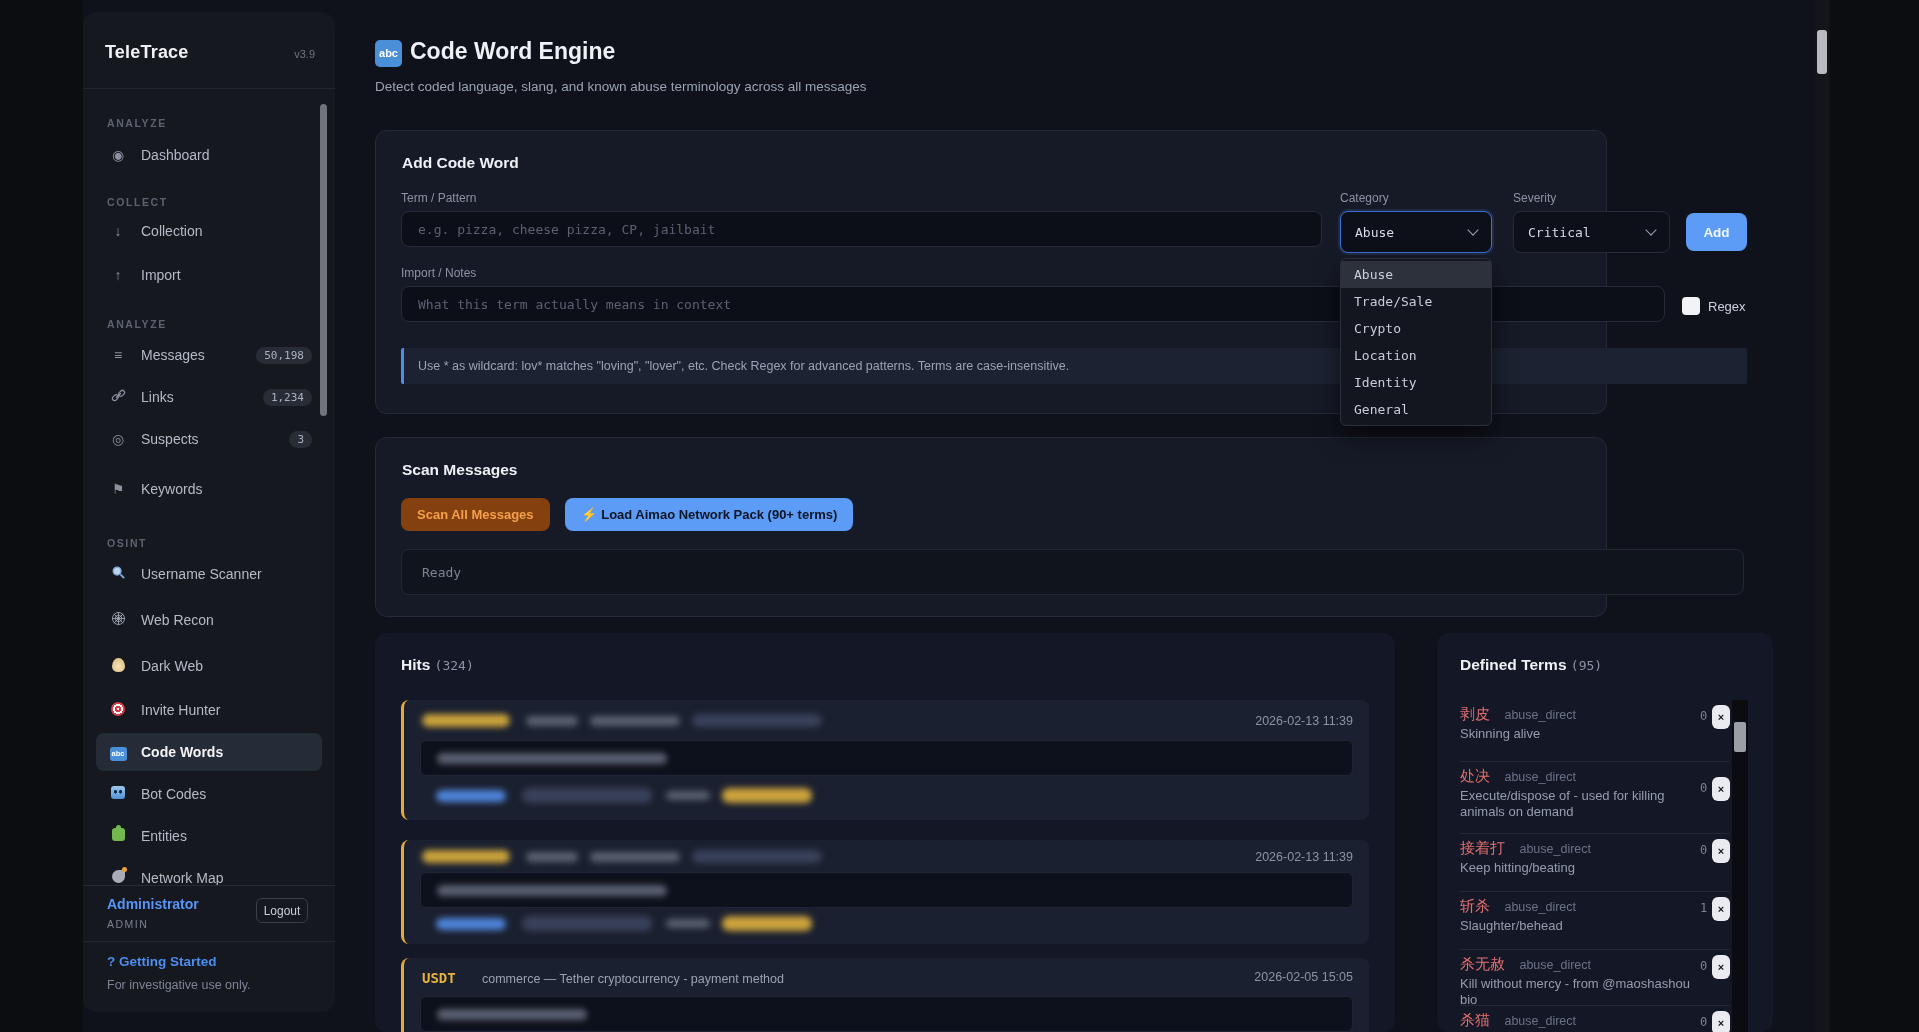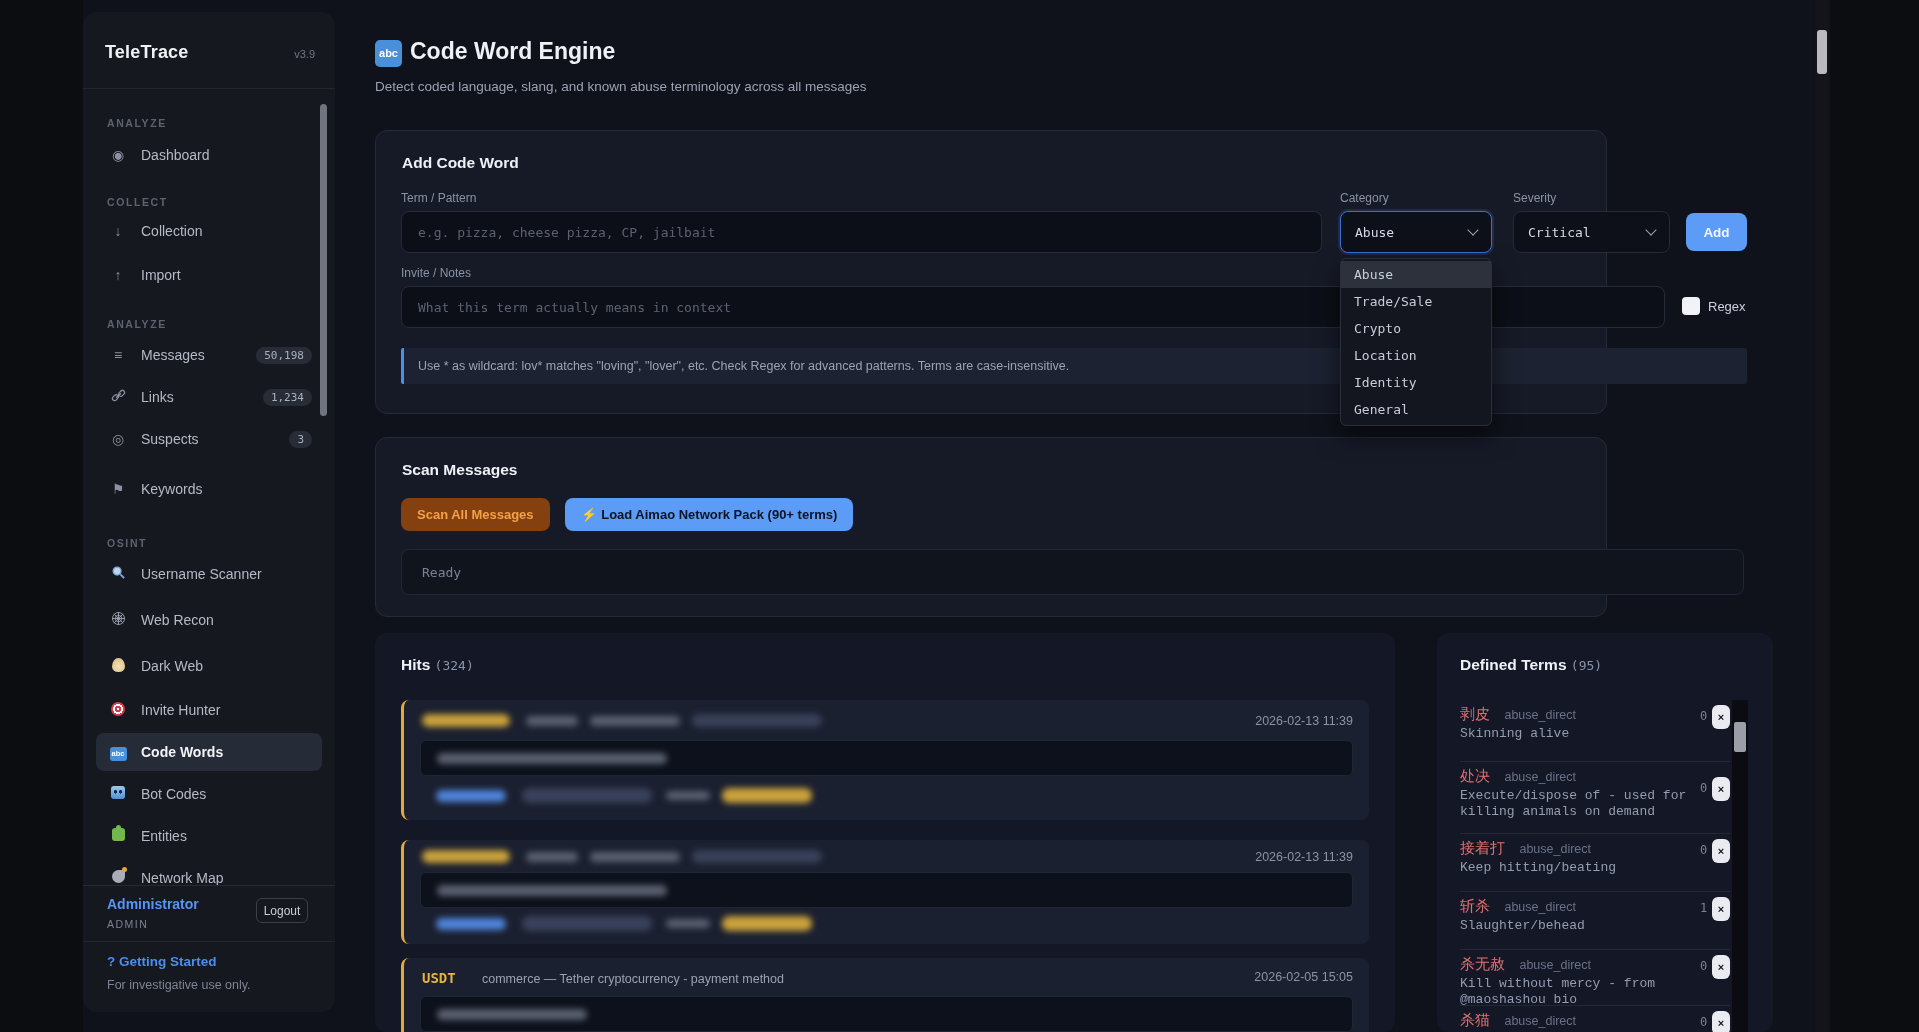--- a/index.html
+++ b/index.html
@@ -46,21 +46,21 @@
 
   
   .h-icon { position:absolute; left:292px; top:40px; width:27px; height:27px; background:#4a90d9; border-radius:5px;
     color:#fff; font-size:11px; font-weight:bold; text-align:center; line-height:27px; }
   .h-title { position:absolute; left:327px; top:38px; font-size:23px; font-weight:bold; color:#eef1f6; }
   .h-sub { position:absolute; left:292px; top:79px; font-size:13.5px; color:#9aa2b2; }
 
   .card { position:absolute; left:292px; width:1232px; background:#161a27; border:1px solid #242a39; border-radius:12px; }
   .ctitle { position:absolute; left:26px; font-size:15.5px; font-weight:bold; color:#eef1f6; }
   .flabel { position:absolute; font-size:12px; color:#8a92a4; }
-  .tinput { position:absolute; height:42px; background:#0c0f17; border:1px solid #262b38; border-radius:8px;
+  .tinput { position:absolute; height:36px; background:#0c0f17; border:1px solid #262b38; border-radius:8px;
     color:#d5dae5; font-family:"DejaVu Sans Mono",monospace; font-size:13px; padding:0 16px; }
   .tinput::placeholder { color:#5a6172; }
   .sel { position:absolute; height:42px; background:#0d1019; border:1px solid #262b38; border-radius:8px;
     color:#d5dae5; font-family:"DejaVu Sans Mono",monospace; font-size:13px; display:flex; align-items:center; padding:0 14px; }
   .sel.focus { border:1px solid #3b6fd4; box-shadow:0 0 0 2px rgba(70,120,220,.18); }
   .chev { margin-left:auto; width:8px; height:8px; border-right:1.6px solid #9aa2b2; border-bottom:1.6px solid #9aa2b2;
     transform:rotate(45deg); margin-top:-4px; }
   .addbtn { position:absolute; width:61px; height:38px; background:#5c9cf6; border:none; border-radius:8px;
     color:#f2f7ff; font-size:13.5px; font-weight:bold; }
   .dropdown { position:absolute; left:1257px; top:258px; width:152px; background:#13161e; border:1px solid #2a2f3c;
@@ -91,21 +91,21 @@
   .quote { position:absolute; left:16px; top:40px; right:16px; height:36px; background:#0d111b;
     border:1px solid #1f2534; border-radius:6px; }
   .pill { position:absolute; border-radius:7px; filter:blur(3px); }
   .p-yel { background:#caa23c; } .p-gray { background:#596070; } .p-blue { background:#4f84d9; } .p-dark { background:#39415a; }
   .hitterm { position:absolute; left:18px; top:12px; font-family:"DejaVu Sans Mono",monospace;
     font-weight:bold; font-size:14px; color:#e6b33f; }
   .hitmeta { position:absolute; left:78px; top:14px; font-size:12.5px; color:#9aa2b2; }
 
   .dt-item-term { font-size:15px; color:#e06e6e; }
   .dt-cat { font-size:12.5px; color:#6a7288; margin-left:10px; }
-  .dt-meaning { position:absolute; left:0; top:21px; width:248px; font-size:13px; color:#949cae; line-height:16px;font-family:Liberation Mono, monospace; }
+  .dt-meaning { position:absolute; left:0; top:21px; width:248px; font-size:13px; color:#949cae; line-height:16px; }
   .dt-count { position:absolute; left:240px; top:4px; font-family:"DejaVu Sans Mono",monospace; font-size:12px; color:#7a8294; }
   .dt-x { position:absolute; left:252px; top:0; width:18px; height:24px; background:#e9ebf0; border:none;
     border-radius:6px; color:#14161c; font-size:11px; font-weight:bold; }
   .dt-div { position:absolute; left:0; width:270px; height:1px; background:#232836; }
   .dt-scroll-track { position:absolute; left:1649px; top:700px; width:16px; height:332px; background:#0a0c11; }
   .dt-scroll-thumb { position:absolute; left:1651px; top:722px; width:12px; height:30px; background:#9b9ea6; border-radius:2px; }
 
   .pg-scroll-track { position:absolute; left:1732px; top:0; width:14px; height:1032px; background:#13151b; }
   .pg-scroll-thumb { position:absolute; left:1734px; top:30px; width:10px; height:44px; background:#b9bbc1; border-radius:3px; }
 </style>
@@ -229,21 +229,21 @@
     <span>Abuse</span>
     <span class="chev"></span>
   </div>
   <div class="flabel" style="left:1430px; top:191px;">Severity</div>
   <div class="sel" style="left:1430px; top:211px; width:157px;">
     <span>Critical</span>
     <span class="chev"></span>
   </div>
   <button class="addbtn" style="left:1603px; top:213px;">Add</button>
 
-  <div class="flabel" style="left:318px; top:266px;">Invite / Notes</div>
+  <div class="flabel" style="left:318px; top:266px;">Import / Notes</div>
   <input class="tinput" style="left: 318px; top: 286px; width: 1264px;" placeholder="What this term actually means in context">
   <div class="checkbox" style="left:1599px; top:297px;"></div>
   <div class="cblabel" style="left:1625px; top:299px;">Regex</div>
   <div class="hintbar">Use * as wildcard: lov* matches "loving", "lover", etc. Check Regex for advanced patterns. Terms are case-insensitive.</div>
 
   <div class="dropdown">
     <div class="opt hl">Abuse</div>
     <div class="opt">Trade/Sale</div>
     <div class="opt">Crypto</div>
     <div class="opt">Location</div>

